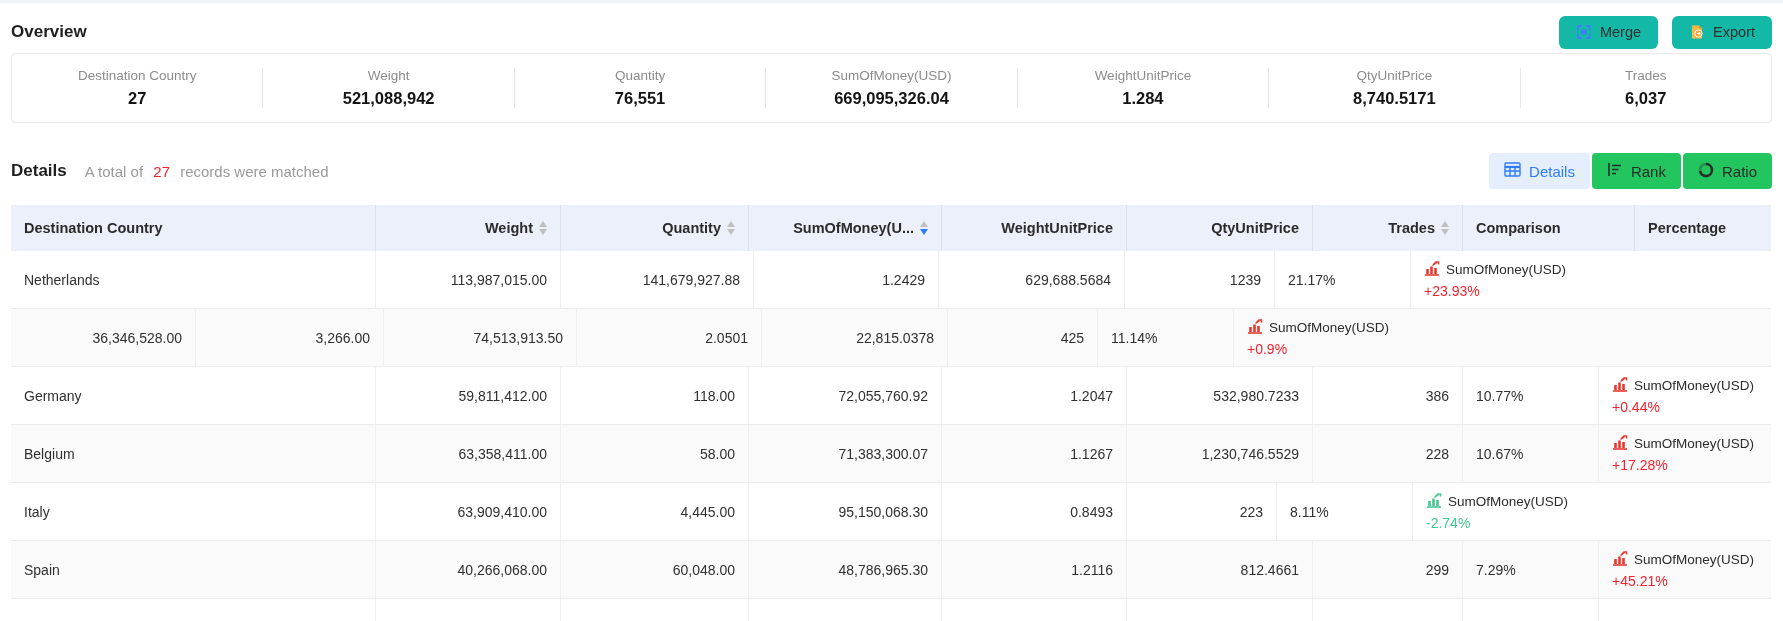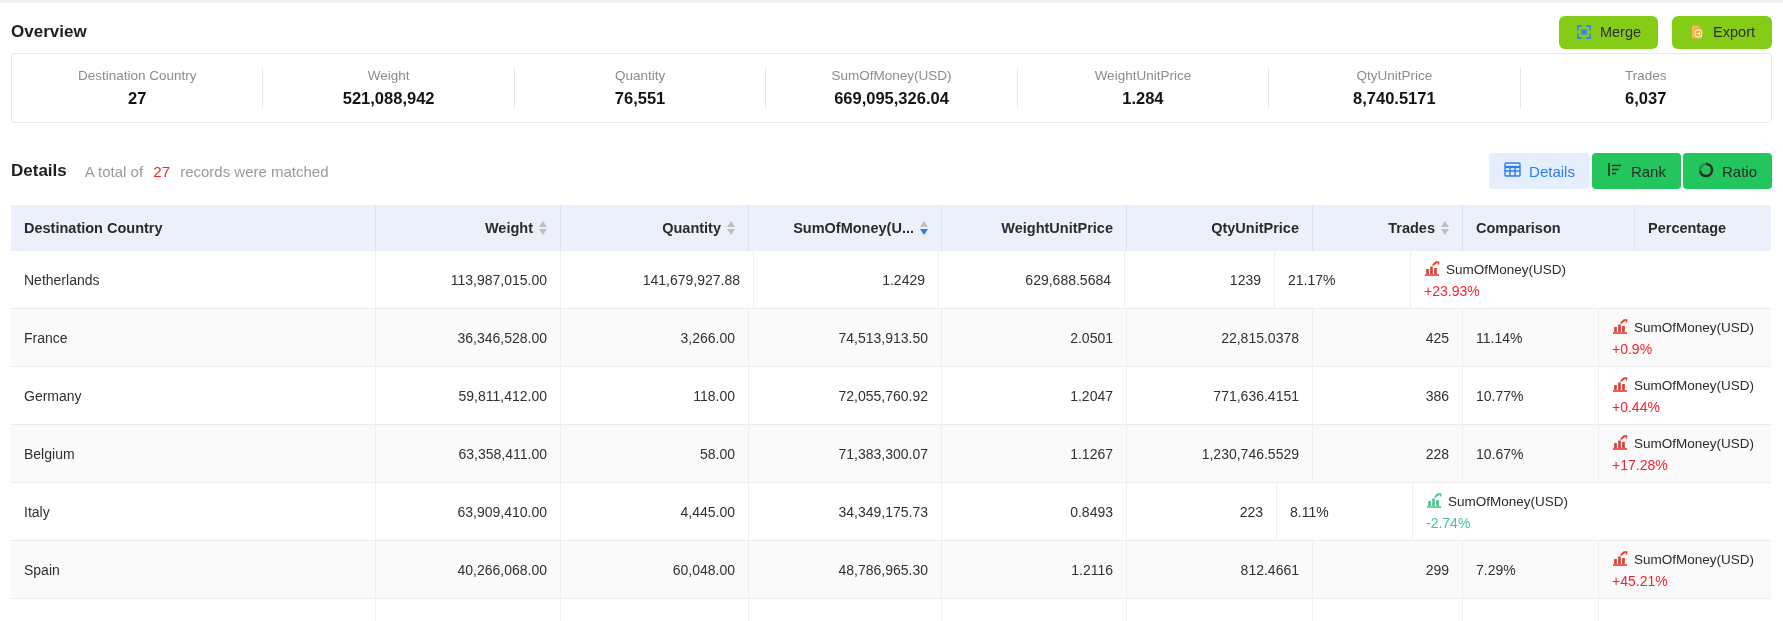--- a/index.html
+++ b/index.html
@@ -5,21 +5,21 @@
   * { margin:0; padding:0; box-sizing:border-box; }
   html,body { width:1783px; height:621px; overflow:hidden; background:#fff;
     font-family:"Liberation Sans","DejaVu Sans",sans-serif; color:#262626; }
   .page { position:relative; width:1783px; height:621px; background:#fff; border-top:3px solid #f2f3f5; padding:0 11px; }
 
   
   .topbar { display:flex; align-items:center; justify-content:space-between; padding-top:12px; height:46px; }
   .page-title { font-size:17px; font-weight:bold; color:#1f1f1f; }
   .topbar-actions { display:flex; gap:14px; }
   .tool-btn { display:flex; align-items:center; gap:8px; height:33px; padding:0 17px;
-    background:#84cc16; border:none; border-radius:6px; font-size:14.5px; color:#303030; cursor:pointer;
+    background:#14b8a6; border:none; border-radius:6px; font-size:14.5px; color:#303030; cursor:pointer;
     font-family:inherit; }
   .tool-btn svg { display:block; }
 
   
   .overview-card { margin-top:4px; height:70px; border:1px solid #e9e9e9; border-radius:4px;
     display:flex; align-items:center; }
   .stat { flex:1; display:flex; flex-direction:column; align-items:center; justify-content:center; gap:6px; }
   .stat-label { font-size:13.5px; color:#8c8c8c; }
   .stat-value { font-size:16.5px; font-weight:bold; color:#141414; }
   .stat-divider { width:1px; height:40px; background:#e6e6e6; }
@@ -229,21 +229,20 @@
                   <path d="M9.5 3.5 L12 1 l2.5 0 0 2.5" fill="none" stroke="#e8392f" stroke-width="1.5"></path>
                   <path d="M8.5 4.5 L12.6 1.4" stroke="#e8392f" stroke-width="1.5"></path>
                 </svg></span>
               <span>SumOfMoney(USD)</span>
             </div>
             <div class="cmp-change up">+23.93%</div>
           </div>
         </div>
       </div>
       <div class="t-row alt">
-        <div class="t-cell" style="width: 365px;">France</div>
         <div class="t-cell right" style="width: 185px;">36,346,528.00</div>
         <div class="t-cell right" style="width: 188px;">3,266.00</div>
         <div class="t-cell right" style="width: 193px;">74,513,913.50</div>
         <div class="t-cell right" style="width: 185px;">2.0501</div>
         <div class="t-cell right" style="width: 186px;">22,815.0378</div>
         <div class="t-cell right" style="width: 150px;">425</div>
         <div class="t-cell" style="width: 136px;">11.14%</div>
         <div class="t-cell" style="width: 172px;">
           <div class="cmp">
             <div class="cmp-top">
@@ -260,21 +259,21 @@
             <div class="cmp-change up">+0.9%</div>
           </div>
         </div>
       </div>
       <div class="t-row">
         <div class="t-cell" style="width: 365px;">Germany</div>
         <div class="t-cell right" style="width: 185px;">59,811,412.00</div>
         <div class="t-cell right" style="width: 188px;">118.00</div>
         <div class="t-cell right" style="width: 193px;">72,055,760.92</div>
         <div class="t-cell right" style="width: 185px;">1.2047</div>
-        <div class="t-cell right" style="width: 186px;">771,636.4151</div>
+        <div class="t-cell right" style="width: 186px;">532,980.7233</div>
         <div class="t-cell right" style="width: 150px;">386</div>
         <div class="t-cell" style="width: 136px;">10.77%</div>
         <div class="t-cell" style="width: 172px;">
           <div class="cmp">
             <div class="cmp-top">
               <span><svg width="16" height="15" viewBox="0 0 16 15">
                   <path d="M1 14 h14" stroke="#e8392f" stroke-width="1.6"></path>
                   <rect x="2.2" y="8" width="2.6" height="5" fill="#e8392f"></rect>
                   <rect x="6.2" y="5.5" width="2.6" height="7.5" fill="#e8392f"></rect>
                   <rect x="10.2" y="7" width="2.6" height="6" fill="#e8392f"></rect>
@@ -310,21 +309,21 @@
               <span>SumOfMoney(USD)</span>
             </div>
             <div class="cmp-change up">+17.28%</div>
           </div>
         </div>
       </div>
       <div class="t-row">
         <div class="t-cell" style="width: 365px;">Italy</div>
         <div class="t-cell right" style="width: 185px;">63,909,410.00</div>
         <div class="t-cell right" style="width: 188px;">4,445.00</div>
-        <div class="t-cell right" style="width: 193px;">34,349,175.73</div>
+        <div class="t-cell right" style="width: 193px;">95,150,068.30</div>
         <div class="t-cell right" style="width: 185px;">0.8493</div>
         <div class="t-cell right" style="width: 150px; text-align: center;">223</div>
         <div class="t-cell" style="width: 136px;">8.11%</div>
         <div class="t-cell" style="width: 172px;">
           <div class="cmp">
             <div class="cmp-top">
               <span><svg width="16" height="15" viewBox="0 0 16 15">
                   <path d="M1 14 h14" stroke="#45c88f" stroke-width="1.6"></path>
                   <rect x="2.2" y="8" width="2.6" height="5" fill="#45c88f"></rect>
                   <rect x="6.2" y="5.5" width="2.6" height="7.5" fill="#45c88f"></rect>

